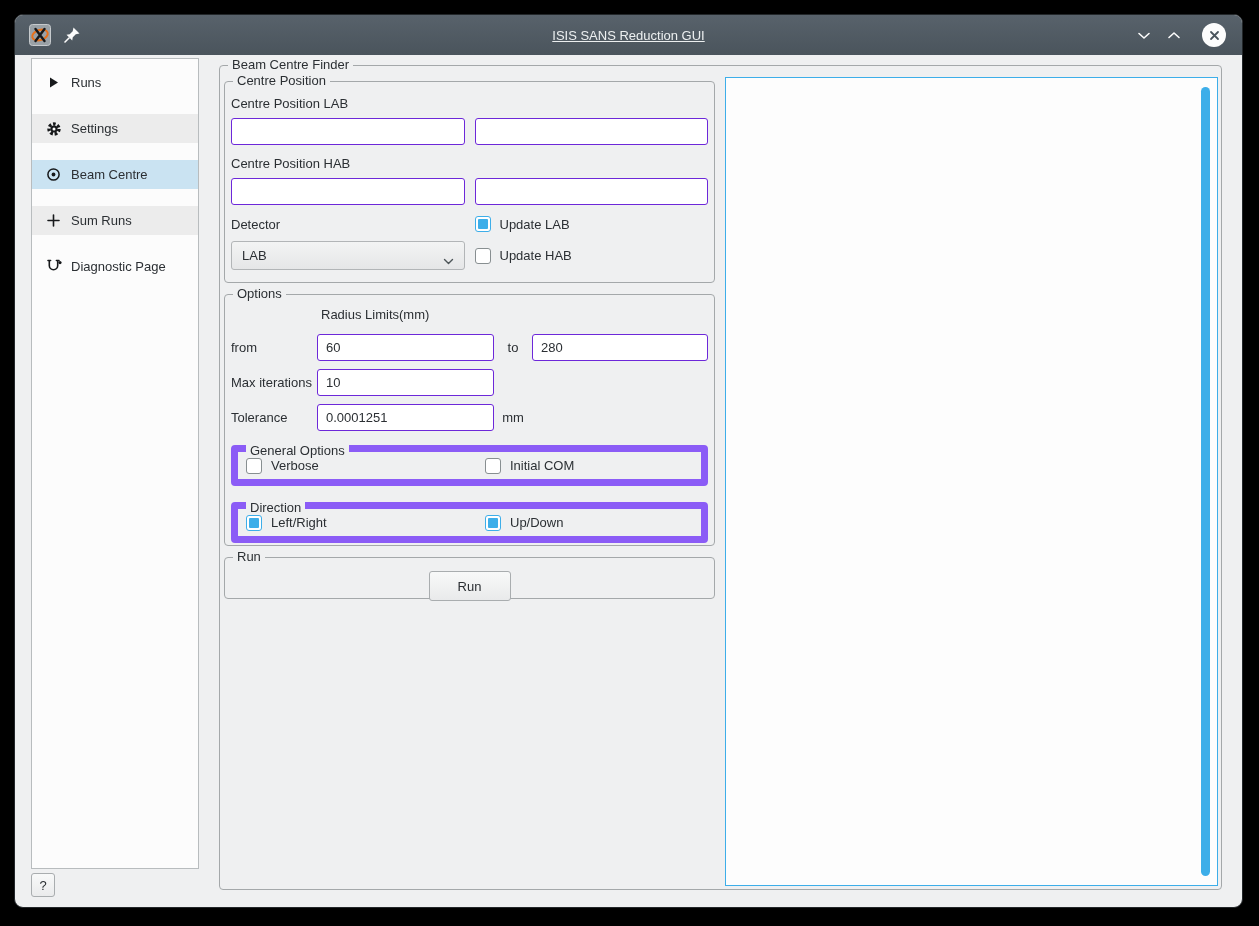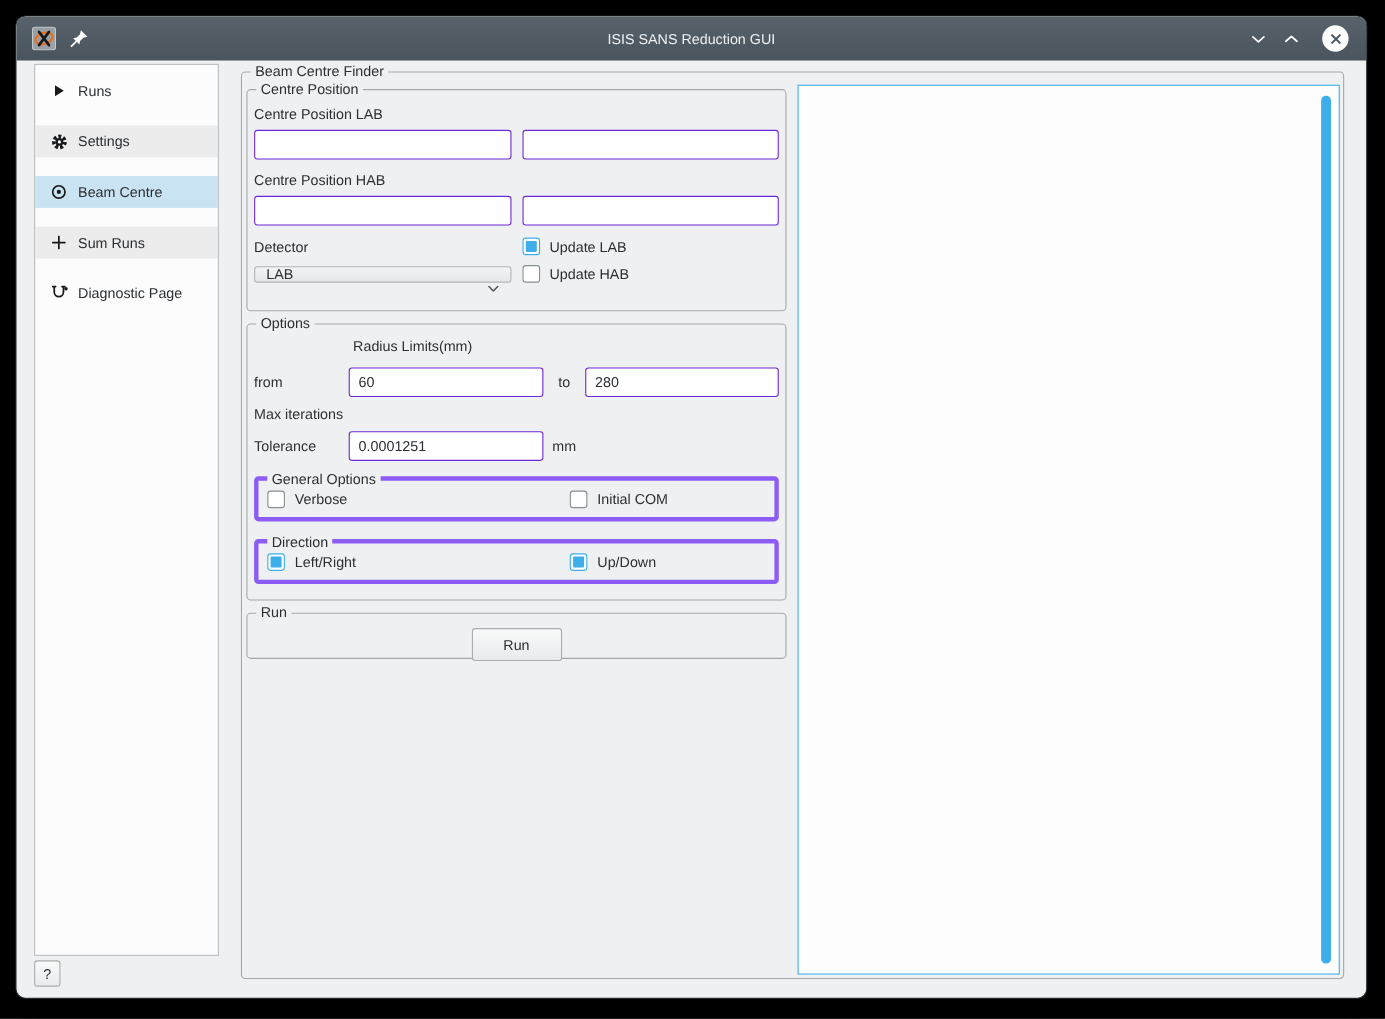--- a/index.html
+++ b/index.html
@@ -9,21 +9,21 @@
             background:#eff0f1; border-radius:9px; overflow:hidden;
             border:1px solid #23272a;
             box-shadow:0 8px 18px rgba(0,0,0,.6); }
   
   .titlebar { position:absolute; left:0; top:0; right:0; height:40px;
               background:linear-gradient(#58626b,#4a545c);
               display:flex; align-items:center; }
   .app-icon { position:absolute; left:14px; top:9px; width:22px; height:22px; }
   .pin-icon { position:absolute; left:48px; top:11px; width:18px; height:18px; }
   .win-title { position:absolute; left:0; right:0; text-align:center;
-               color:#eceff0; font-size:13px; }
+               color:#eceff0; font-size:13px;text-decoration:underline; }
   .tb-btn { position:absolute; top:8px; width:24px; height:24px;
             display:flex; align-items:center; justify-content:center; cursor:default; }
   .tb-min { right:86px; } .tb-max { right:56px; }
   .tb-close { right:16px; width:24px; height:24px; background:#fcfcfc; border-radius:50%;
               display:flex; align-items:center; justify-content:center; }
   
   .sidebar { position:absolute; left:16px; top:43px; width:168px; height:811px;
              background:#fcfcfc; border:1px solid #b8bcbe; }
   .sidebar-item { height:29px; margin-top:17px; display:flex; align-items:center;
                   padding-left:13px; font-size:13px; color:#2b2f33; cursor:default; }
@@ -34,27 +34,27 @@
              align-items:center; justify-content:center; flex:0 0 17px;
              font-size:12px; color:#17191b; }
   .help-btn { position:absolute; left:16px; top:858px; width:24px; height:24px;
               background:linear-gradient(#f8f9f9,#eaebec); border:1px solid #a9adaf;
               border-radius:3px; font-size:13px; color:#2b2f33;
               display:flex; align-items:center; justify-content:center; }
   
   .group { position:absolute; border:1px solid #a4a8aa; border-radius:4px; }
   .legend { position:absolute; top:-9px; left:8px; background:#eff0f1;
             padding:0 4px; font-size:13px; color:#2b2f33; white-space:nowrap; }
-  .subgroup { position:relative; border:4px solid #8b5cf6; border-radius:4px; }
+  .subgroup { position:relative; border:7px solid #8b5cf6; border-radius:4px; }
   
   .text-input { height:27px; border:1px solid #6d28d9; border-radius:3px;
                 background:#fff; font-size:13px; color:#2b2f33; padding:0 8px;
                 width:100%; outline:none;
                 font-family:"Liberation Sans","DejaVu Sans",sans-serif; }
-  .combobox { height:15px; background:linear-gradient(#f3f4f4,#e5e6e7);
+  .combobox { height:29px; background:linear-gradient(#f3f4f4,#e5e6e7);
               border:1px solid #b2b5b7; border-radius:3px; display:flex;
               align-items:center; padding:0 10px; font-size:13px; color:#2b2f33;
               position:relative; cursor:default; }
   .combobox .chev { position:absolute; right:10px; top:11px; }
   .checkrow { display:flex; align-items:center; }
   .checkbox { position:relative; width:16px; height:16px; background:#fff;
               border:1px solid #888f91; border-radius:3px; flex:0 0 16px; }
   .checkbox.checked { border-color:#3daee9; }
   .checkbox.checked::after { content:""; position:absolute; left:2px; top:2px;
               right:2px; bottom:2px; background:#3daee9; border-radius:1px; }
@@ -72,21 +72,21 @@
   .run-group { left:4px; top:491px; width:491px; height:42px;
                display:flex; justify-content:center; }
   .plot-panel { position:absolute; left:505px; top:11px; width:493px; height:809px;
                 background:#fdfdfd; border:1px solid #3daee9; }
   .scroll-thumb { position:absolute; right:7px; top:9px; width:9px; bottom:9px;
                   background:#3daee9; border-radius:4.5px; }
   .opt-row { display:grid; grid-template-columns:86px 177px 38px 1fr;
              align-items:center; margin-top:8px; }
   .opt-mid { text-align:center; }
   .subgroup-inner { display:grid; grid-template-columns:239px 1fr;
-                    align-items:center; height:100%; padding-left:8px;gap:36px; }
+                    align-items:center; height:100%; padding-left:8px; }
 </style>
 </head>
 <body>
 
 <div class="window">
 
   <div class="titlebar">
     <span class="app-icon">
       <svg width="22" height="22" viewBox="0 0 22 22">
         <rect x="0.5" y="0.5" width="21" height="21" rx="3" fill="#9aa1a6" stroke="#c6cacd"></rect>
@@ -208,20 +208,21 @@
       <span class="legend">Options</span>
       <div class="field-label" style="margin:12px 0 12px 90px">Radius Limits(mm)</div>
       <div class="opt-row">
         <span class="field-label">from</span>
         <input class="text-input" value="60" style="">
         <span class="field-label opt-mid">to</span>
         <input class="text-input" value="280" style="">
       </div>
       <div class="opt-row">
         <span class="field-label">Max iterations</span>
+        <input class="text-input" value="10" style="">
         <span></span>
           <span></span>
       </div>
       <div class="opt-row">
         <span class="field-label">Tolerance</span>
         <input class="text-input" value="0.0001251" style="">
         <span class="field-label opt-mid">mm</span>
         <span></span>
       </div>
       <div class="subgroup" style="margin-top:14px; height:41px">

